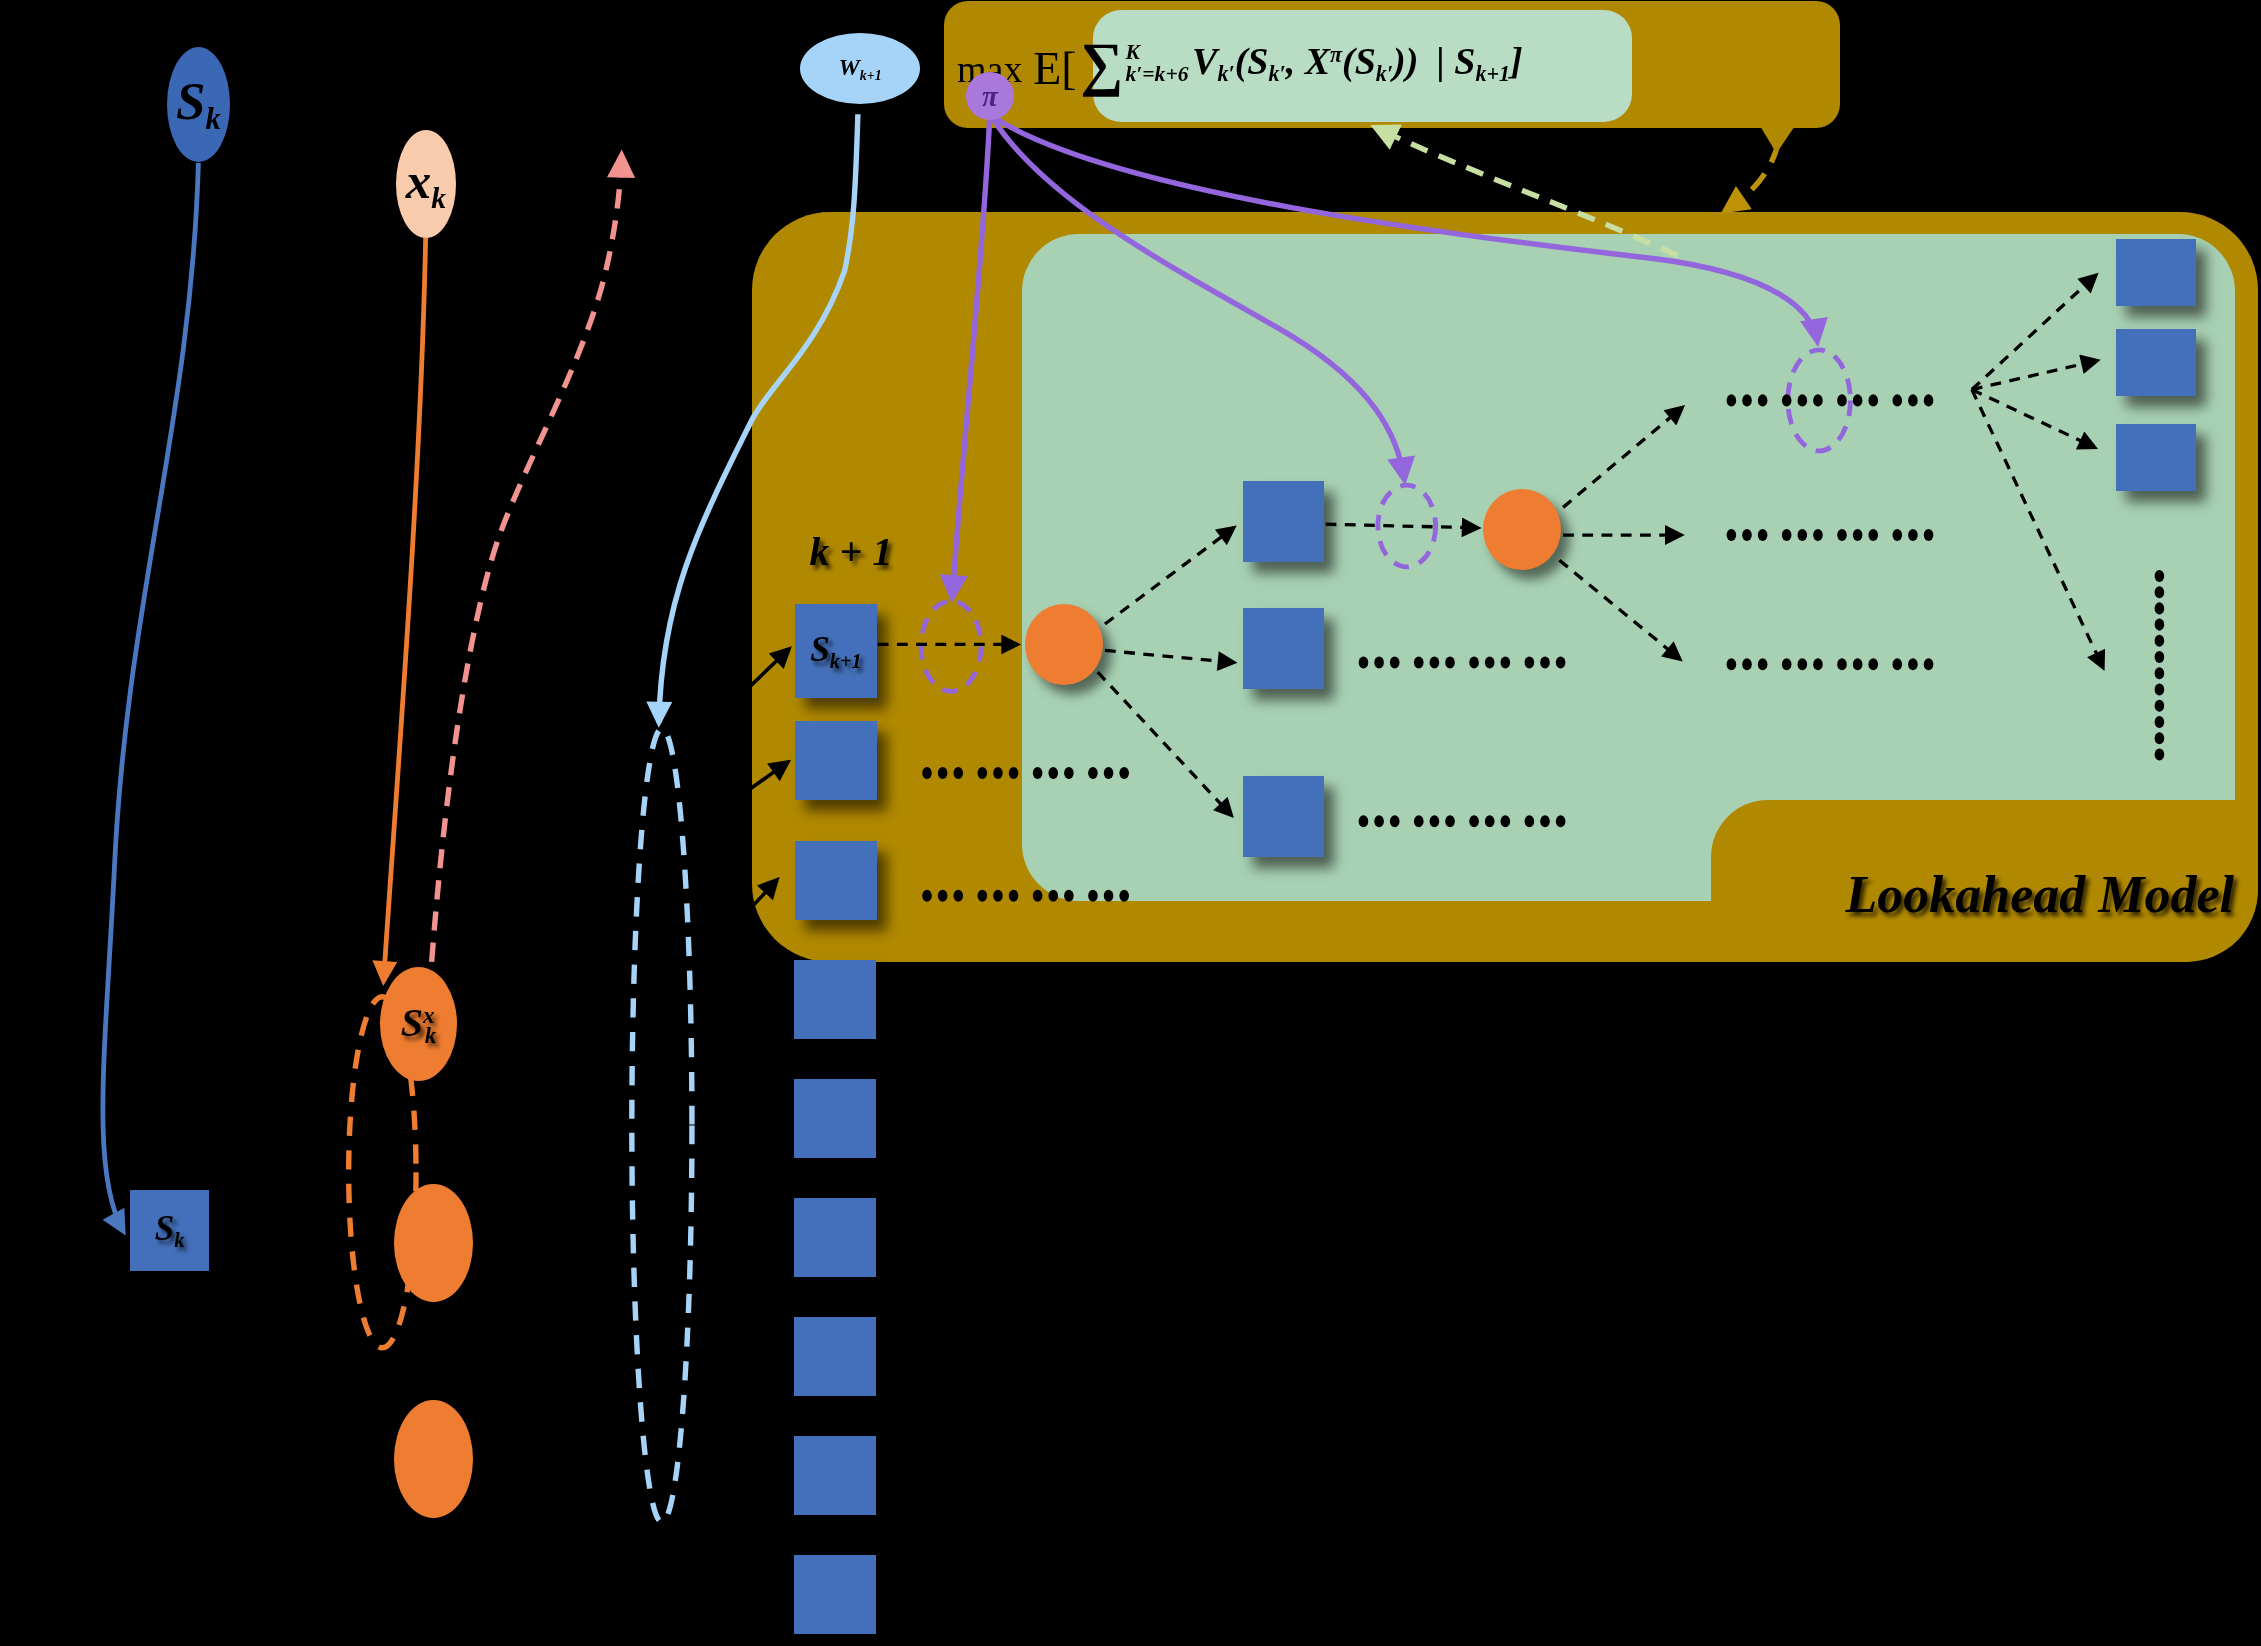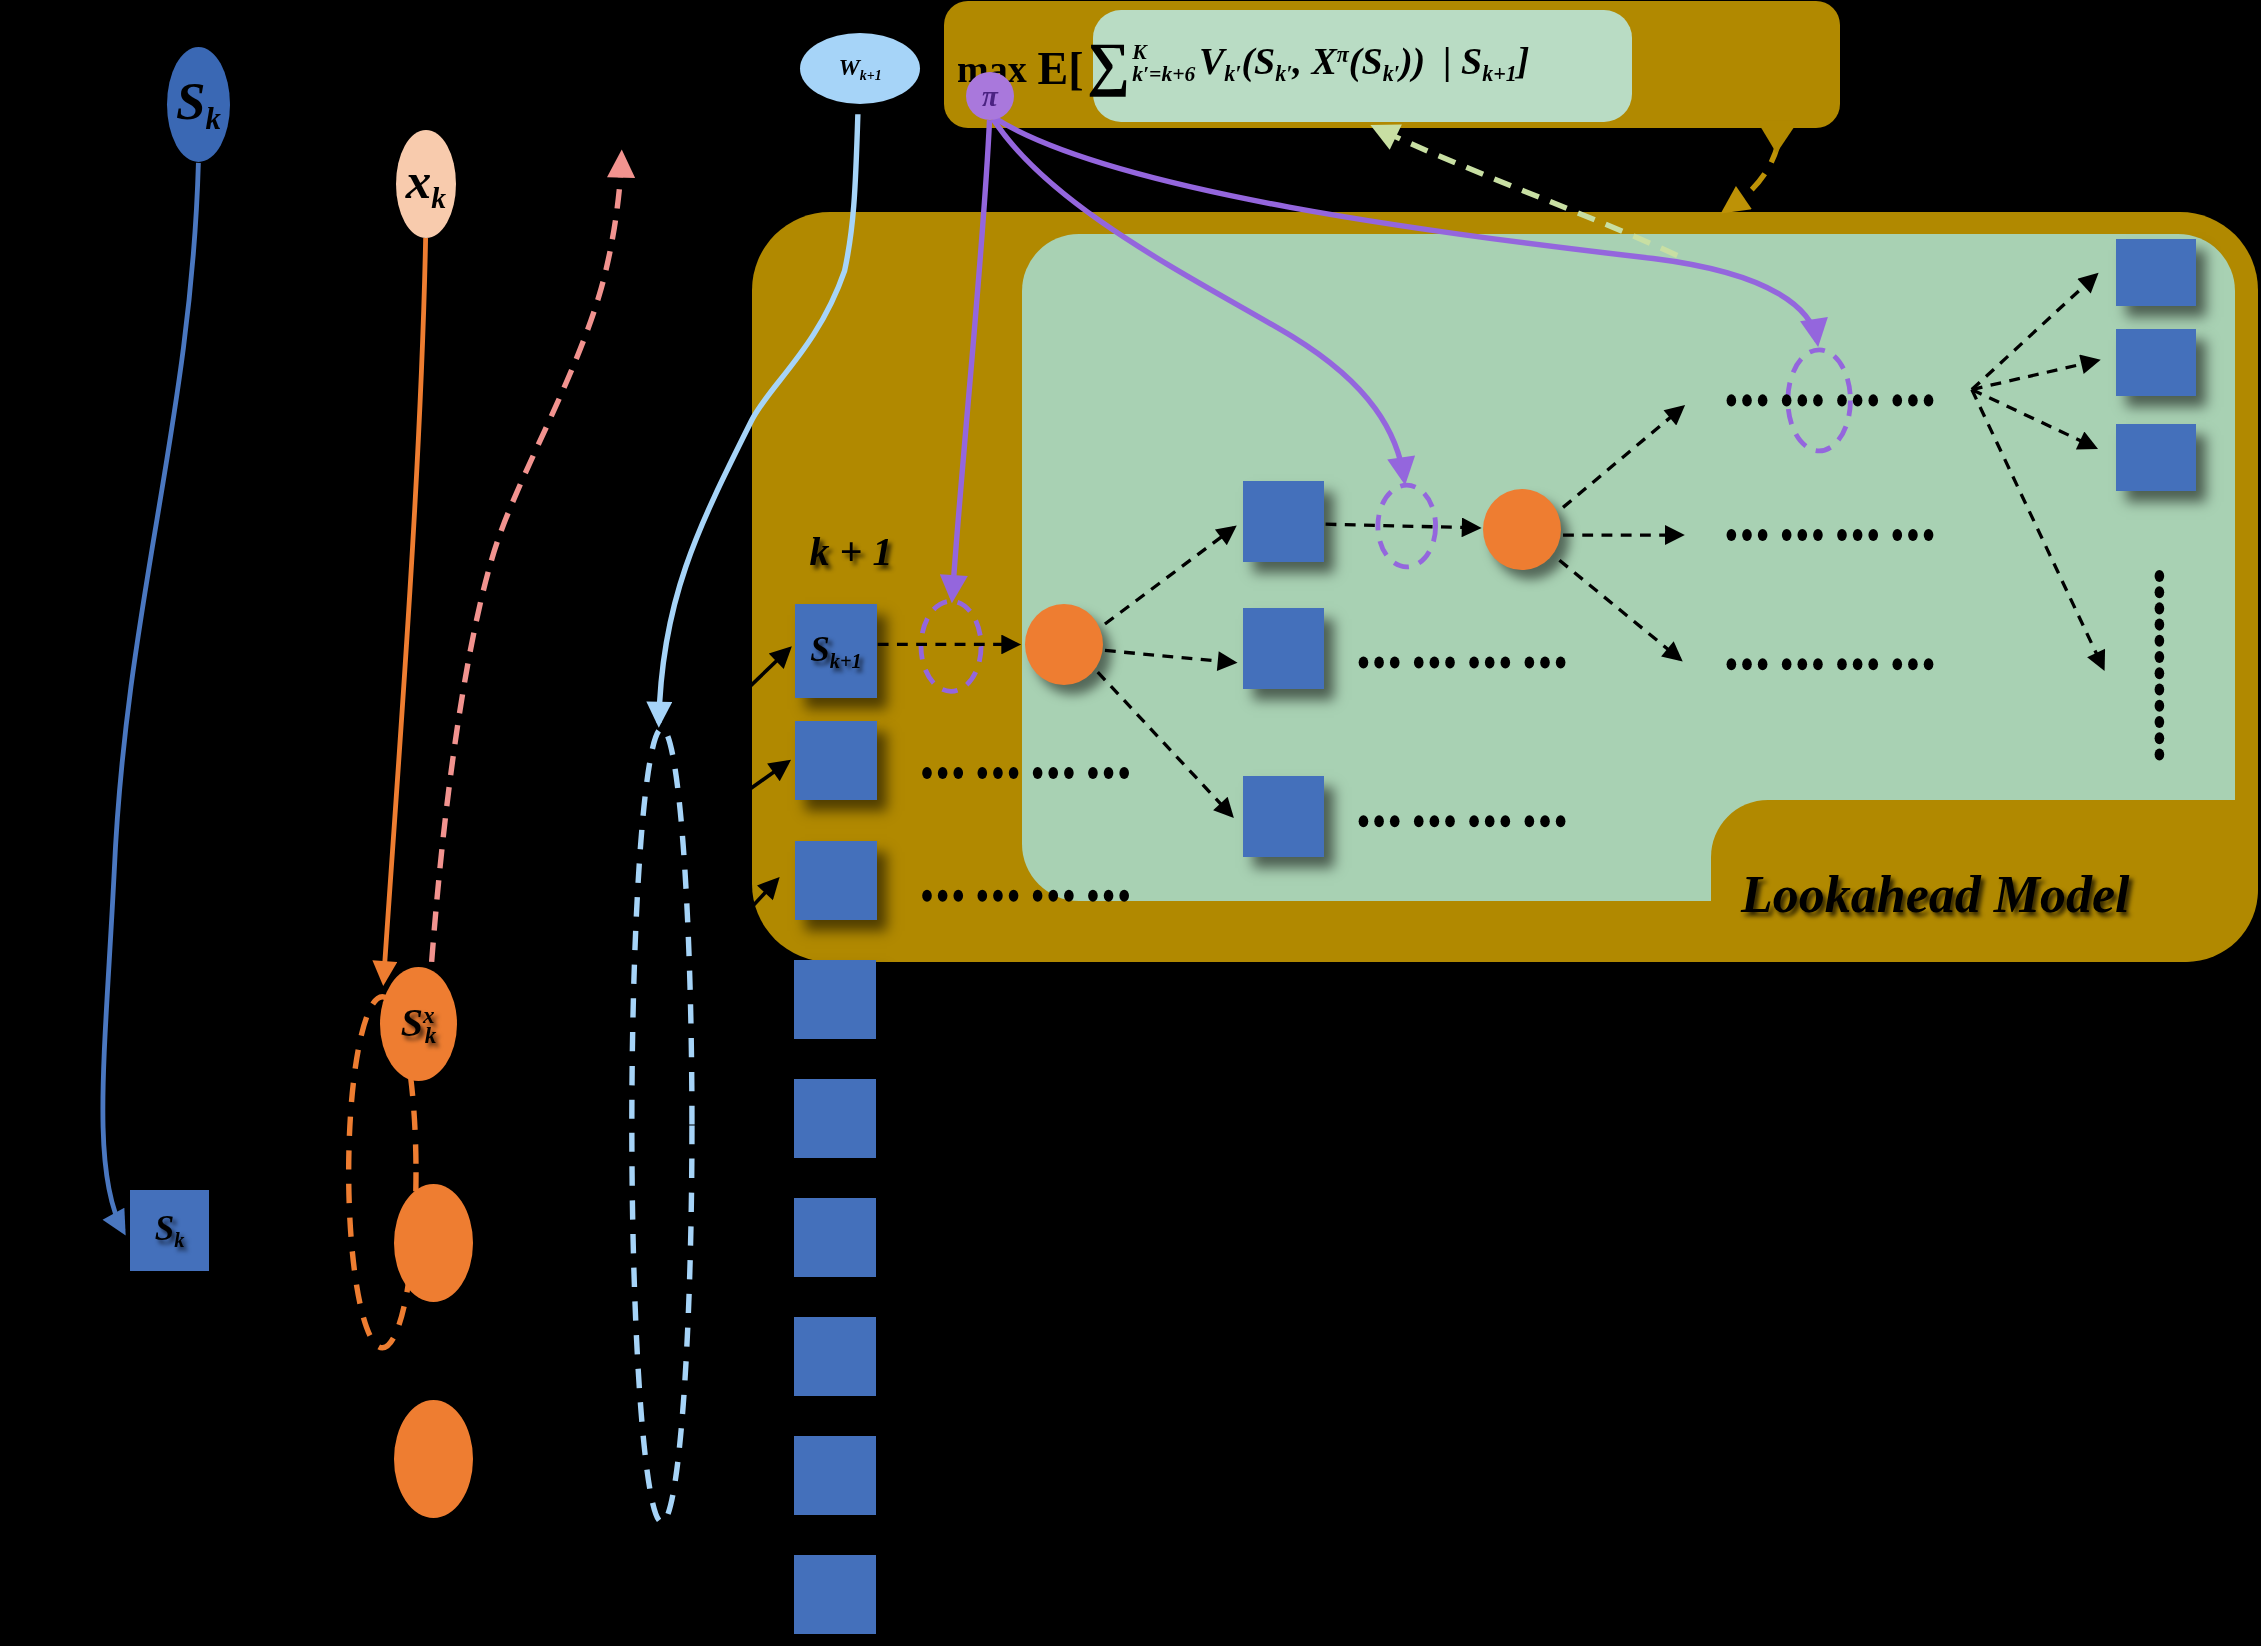--- a/index.html
+++ b/index.html
@@ -18,24 +18,24 @@
         font-weight:bold;font-style:italic;z-index:4;}
   .sq{position:absolute;background:var(--squareBlue);box-shadow:9.6px 10.8px 12px rgba(0,0,0,0.55);z-index:4;
       display:flex;align-items:center;justify-content:center;font-weight:bold;font-style:italic;}
   .math{font-weight:bold;font-style:italic;font-family:"Liberation Serif",serif;}
   .mp-b{}
   .mp-s{font-size:0.58em;vertical-align:-0.34em;}
   .mp-p{font-size:0.58em;vertical-align:0.55em;}
   .mp-sx{font-size:0.58em;vertical-align:-0.34em;margin-left:-0.42em;}
   .shadowed{text-shadow:3.6px 4.2px 4.2px rgba(0,0,0,0.7);}
   #stage-label{left:782px;top:528px;width:138px;font-size:40px;z-index:4;text-align:center;}
-  #lookahead-label{left:1741px;top:865px;width:493px;text-align:left;font-size:52px;z-index:4;}
+  #lookahead-label{left:1741px;top:865px;width:493px;text-align:right;font-size:52px;z-index:4;}
   #formula-row{left:957px;top:13.2px;width:878px;height:101px;display:flex;align-items:center;z-index:4;
                font-size:38px;font-weight:bold;}
-  .upright{font-style:normal;font-weight:bold;margin-top:10px;}
+  .upright{font-style:normal;font-weight:normal;margin-top:10px;}
   #pi-node{left:966px;top:72px;width:48px;height:48px;background:var(--piFill);color:var(--piText);
            font-size:29px;z-index:5;}
   .sumwrap{display:inline-flex;align-items:center;margin:0 3.6px 0 1.2px;}
   .sumsym{font-size:60px;font-style:normal;line-height:0.9;}
   .sumlims{display:inline-flex;flex-direction:column;justify-content:center;margin-left:2.4px;line-height:1.0;}
   .sumlims span{font-size:21.6px;}
 </style>
 </head>
 <body>
 

